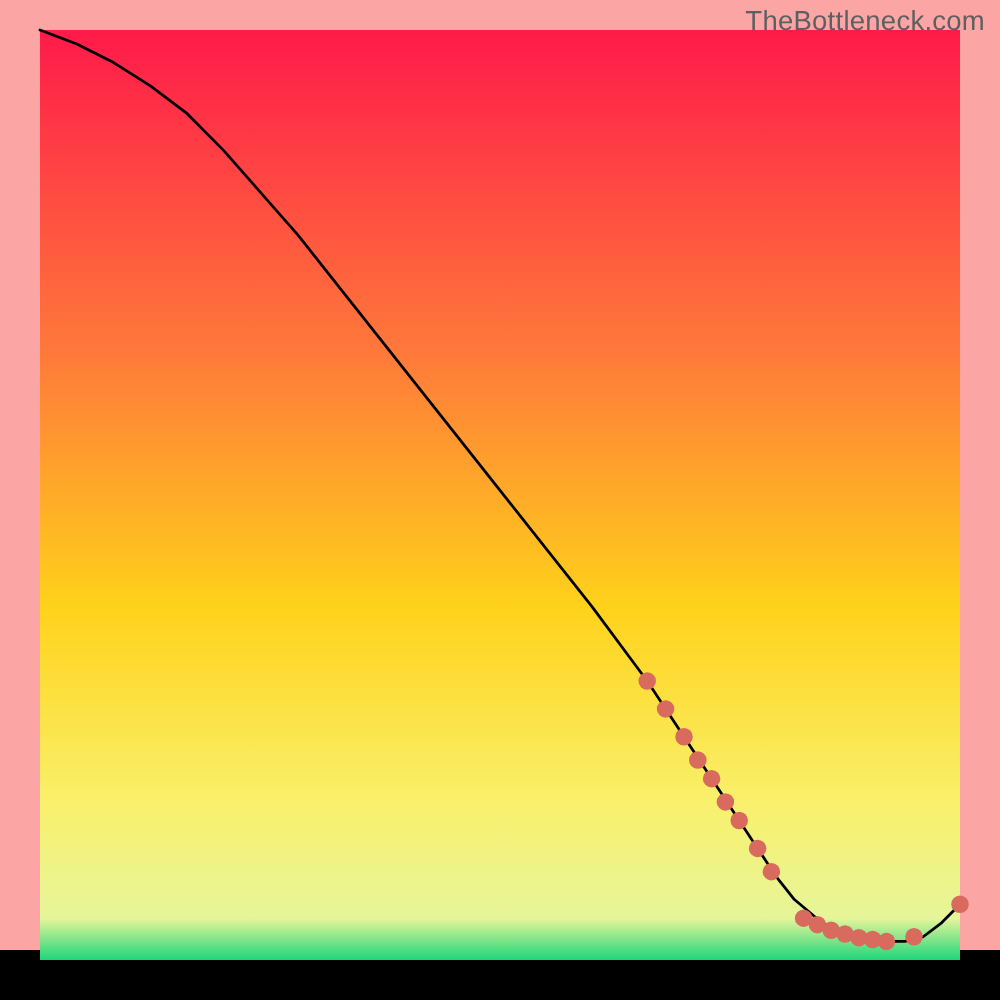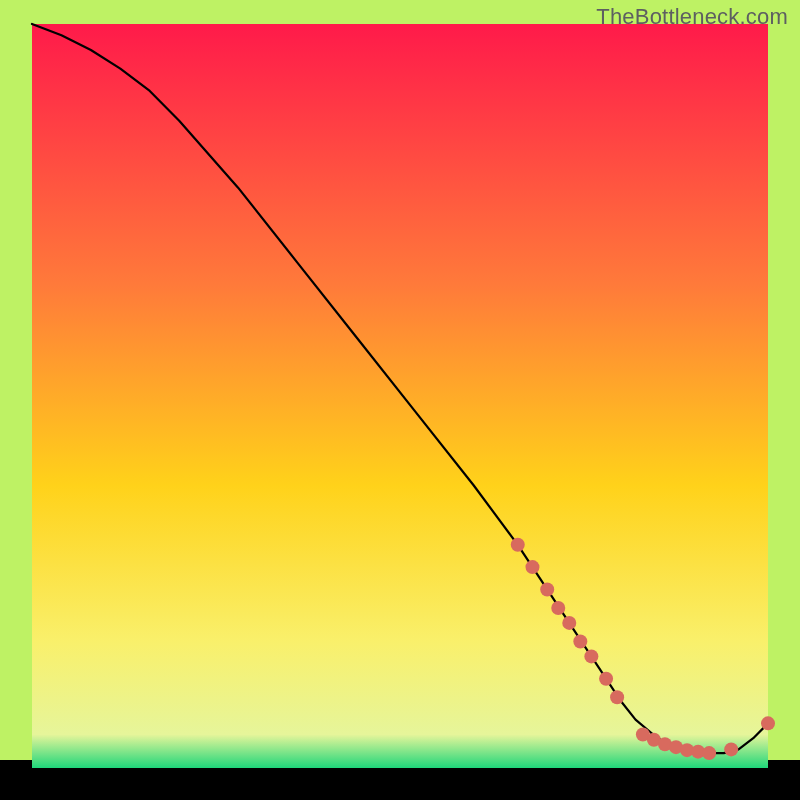--- a/index.html
+++ b/index.html
@@ -8,21 +8,21 @@
     width: 800px;
     height: 800px;
     background: #000;
     overflow: hidden;
     font-family: Arial, Helvetica, sans-serif;
   }
   .stage {
     position: relative;
     width: 800px;
     height: 760px;
-    background: #bef264;
+    background: #fca5a5;
   }
   .watermark {
     position: absolute;
     top: 4px;
     right: 12px;
     font-size: 22px;
     font-weight: 500;
     color: #5d5f61;
     letter-spacing: 0.2px;
     z-index: 5;

